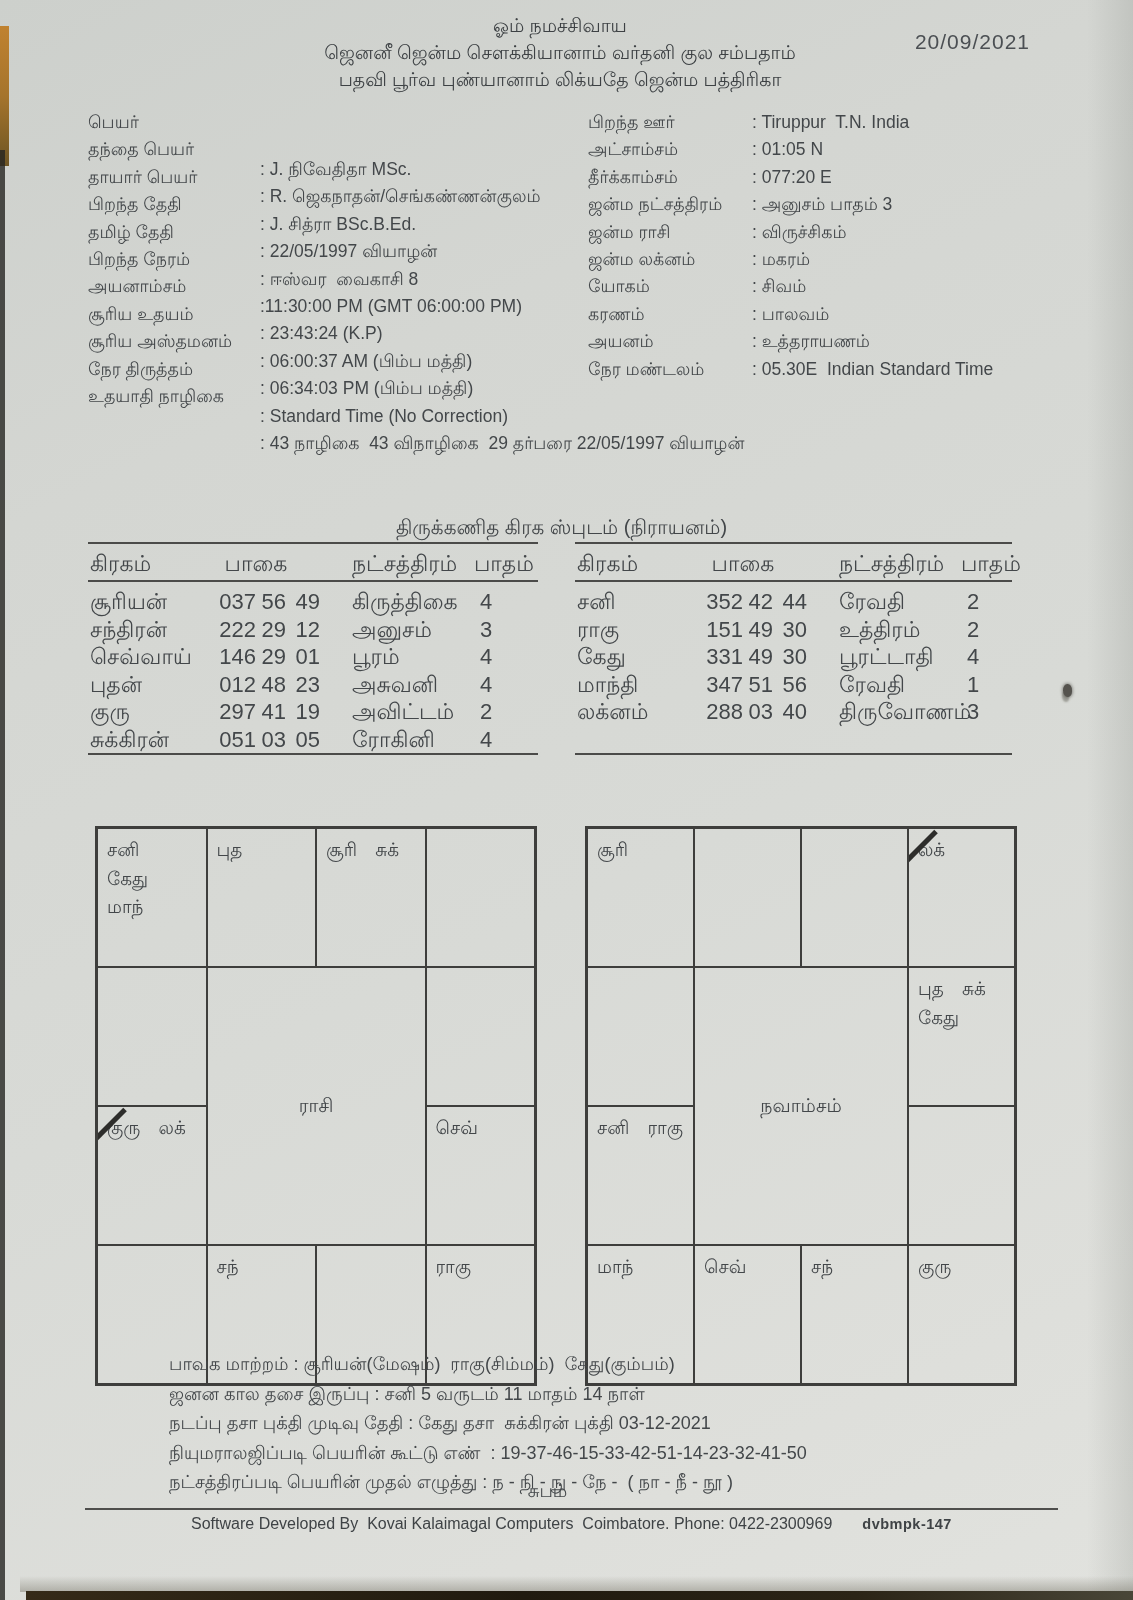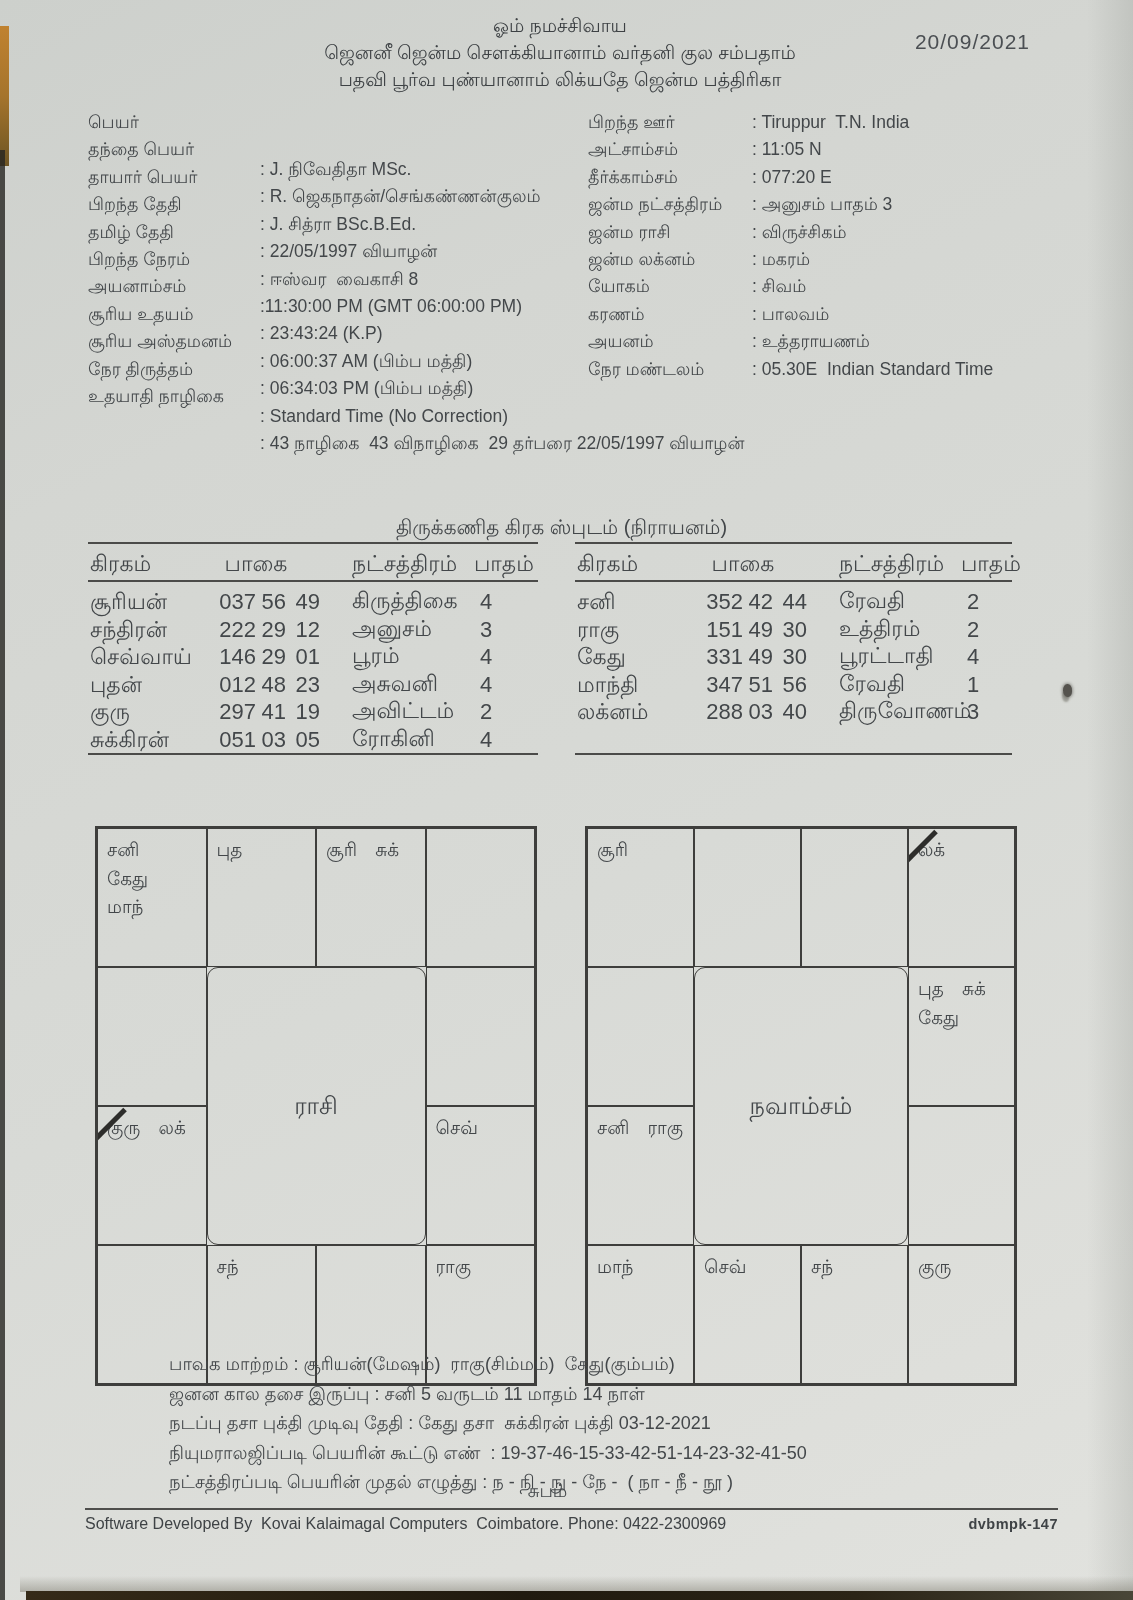--- a/index.html
+++ b/index.html
@@ -40,43 +40,43 @@
   .thead{position:relative;height:36px;border-bottom:2px solid #4b4b49;}
   .thead span{position:absolute;top:7px;}
   .hg{left:2px;} .hd{left:128px;width:80px;text-align:center;} .hst{left:264px;} .hp{left:386px;}
   .tbody{padding-top:7px;}
   .prow{position:relative;height:27.5px;}
   .prow span{position:absolute;top:0;}
   .pg{left:2px;}
   .pd{left:126px;width:42px;text-align:right;}
   .pm{left:172px;width:26px;text-align:right;}
   .ps{left:202px;width:30px;text-align:right;}
-  .pst{left:264px;font-family:Liberation Mono, monospace;}
+  .pst{left:264px;}
   .pp{left:392px;}
   
   .schart{position:absolute;top:798px;height:556px;border:2px solid #3e3e3c;
     display:grid;grid-template-columns:repeat(4,1fr);grid-template-rows:repeat(4,1fr);margin-top:28px;}
   .ch-rasi{left:95px;width:438px;}
   .ch-nav{left:585px;width:428px;}
   .scell{border:1px solid #3e3e3c;padding:7px 8px 0 9px;font-size:18.5px;line-height:1.55;
     word-spacing:13px;position:relative;overflow:hidden;}
   .a11{grid-area:1/1;} .a12{grid-area:1/2;} .a13{grid-area:1/3;} .a14{grid-area:1/4;}
   .a21{grid-area:2/1;} .a24{grid-area:2/4;}
   .a31{grid-area:3/1;} .a34{grid-area:3/4;}
   .a41{grid-area:4/1;} .a42{grid-area:4/2;} .a43{grid-area:4/3;} .a44{grid-area:4/4;}
   .acenter{grid-area:2/2/4/4;display:flex;align-items:center;justify-content:center;
-    word-spacing:normal;font-size:24px;padding:0;border-radius:11px;}
+    word-spacing:normal;font-size:19px;padding:0;}
   .lagna{position:absolute;left:-9px;top:15px;width:42px;height:4.5px;background:#2d2d2b;
     transform:rotate(-45deg);}
   
   .summary{position:absolute;left:128px;top:1350px;width:900px;font-size:18px;line-height:29.5px;margin-left:41px;}
   .sum-line{white-space:pre-wrap;}
   .subham{position:absolute;left:85px;top:1481px;width:925px;text-align:center;font-size:18px;}
   .rule{position:absolute;left:85px;top:1508px;width:973px;height:2px;background:#4e4e4c;}
-  .credit{position:absolute;left:85px;top:1515px;width:973px;display:flex;justify-content:space-between;
+  .credit{position:absolute;left:85px;top:1515px;width:973px;display:flex;justify-content:center;
     align-items:baseline;gap:30px;font-size:16px;color:#3f4346;white-space:pre-wrap;}
   .credit .code{font-weight:bold;font-size:14.5px;letter-spacing:.5px;}
 </style>
 </head>
 <body>
 
 <div class="page">
 
   <div class="edge-orange"></div>
   <div class="edge-dark"></div>
@@ -90,21 +90,21 @@
     <div>ஜெனனீ ஜென்ம சௌக்கியானாம் வர்தனி குல சம்பதாம்</div>
     <div>பதவி பூர்வ புண்யானாம் லிக்யதே ஜென்ம பத்திரிகா</div>
   </div>
   <div class="scan-date">20/09/2021</div>
 
   <div class="details">
     <div class="drow">
       <span class="dl">பெயர்</span><span class="dv">: J. நிவேதிதா MSc.</span><span class="rl">பிறந்த ஊர்</span><span class="rv">: Tiruppur  T.N. India</span>
     </div>
     <div class="drow">
-      <span class="dl">தந்தை பெயர்</span><span class="dv">: R. ஜெகநாதன்/செங்கண்ணன்குலம்</span><span class="rl">அட்சாம்சம்</span><span class="rv">: 11:05 N</span>
+      <span class="dl">தந்தை பெயர்</span><span class="dv">: R. ஜெகநாதன்/செங்கண்ணன்குலம்</span><span class="rl">அட்சாம்சம்</span><span class="rv">: 01:05 N</span>
     </div>
     <div class="drow">
       <span class="dl">தாயார் பெயர்</span><span class="dv">: J. சித்ரா BSc.B.Ed.</span><span class="rl">தீர்க்காம்சம்</span><span class="rv">: 077:20 E</span>
     </div>
     <div class="drow">
       <span class="dl">பிறந்த தேதி</span><span class="dv">: 22/05/1997 வியாழன்</span><span class="rl">ஜன்ம நட்சத்திரம்</span><span class="rv">: அனுசம் பாதம் 3</span>
     </div>
     <div class="drow">
       <span class="dl">தமிழ் தேதி</span><span class="dv">: ஈஸ்வர  வைகாசி 8</span><span class="rl">ஜன்ம ராசி</span><span class="rv">: விருச்சிகம்</span>
     </div>

